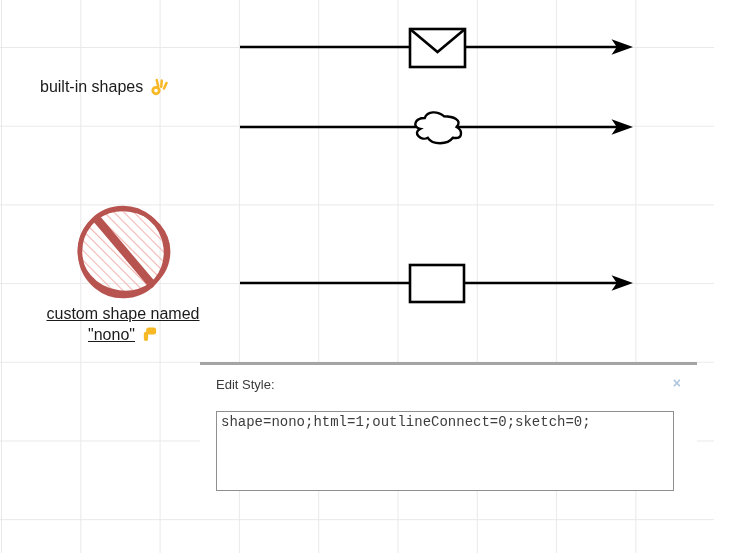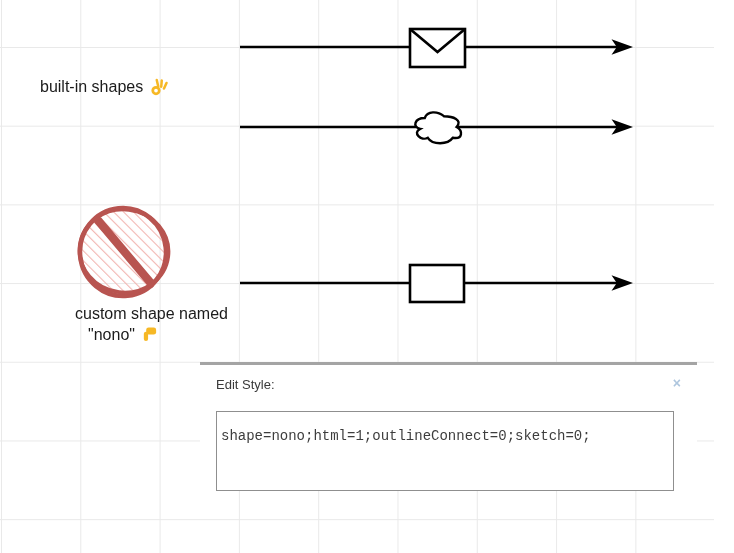--- a/index.html
+++ b/index.html
@@ -9,37 +9,37 @@
     background-image:
       linear-gradient(to right,#e9e9e9 1px,transparent 1px),
       linear-gradient(to bottom,#e9e9e9 1px,transparent 1px);
     background-size:79.3px 78.7px;
     background-position:1px 47px;
     font-family:"Liberation Sans",sans-serif;
   }
   .layer{position:absolute;left:0;top:0;}
   .label{position:absolute;color:#1b1b1b;font-size:16px;}
   .label-builtin{left:40px;top:78px;display:flex;align-items:center;gap:7px;white-space:nowrap;}
-  .label-custom{left:18px;top:303px;width:210px;text-align:right;line-height:21px;}
+  .label-custom{left:18px;top:303px;width:210px;text-align:center;line-height:21px;text-decoration:underline;}
   .label-custom .line2{display:flex;align-items:center;justify-content:center;gap:6px;}
   .emoji{display:inline-block;vertical-align:-3px;}
   .dialog{
     position:absolute;left:200px;top:362px;width:497px;height:128px;
     background:#ffffff;border-top:3px solid #a4a4a4;box-sizing:border-box;
   }
   .dialog-title{position:absolute;left:16px;top:12px;font-size:13px;color:#3a3a3a;}
   .dialog-close{
     position:absolute;right:16px;top:11px;color:#aec6de;font-weight:bold;
     font-size:14px;line-height:14px;cursor:pointer;
   }
   .style-input{
     position:absolute;left:16px;top:46px;width:458px;height:80px;box-sizing:border-box;
     border:1px solid #8f8f8f;border-radius:0;background:#fff;
     font-family:"Liberation Mono","DejaVu Sans Mono",monospace;font-size:14px;line-height:17px;
-    color:#3d3d3d;resize:none;outline:none;padding:16px 4px;overflow:hidden;
+    color:#3d3d3d;resize:none;outline:none;padding:2px 4px;overflow:hidden;
   }
 </style>
 </head>
 <body>
 
 <div class="screen">
 
   <svg class="layer" width="734" height="553" viewBox="0 0 734 553">
     <defs>
       <pattern id="hatch" patternUnits="userSpaceOnUse" width="7" height="7" patternTransform="rotate(-45)">

